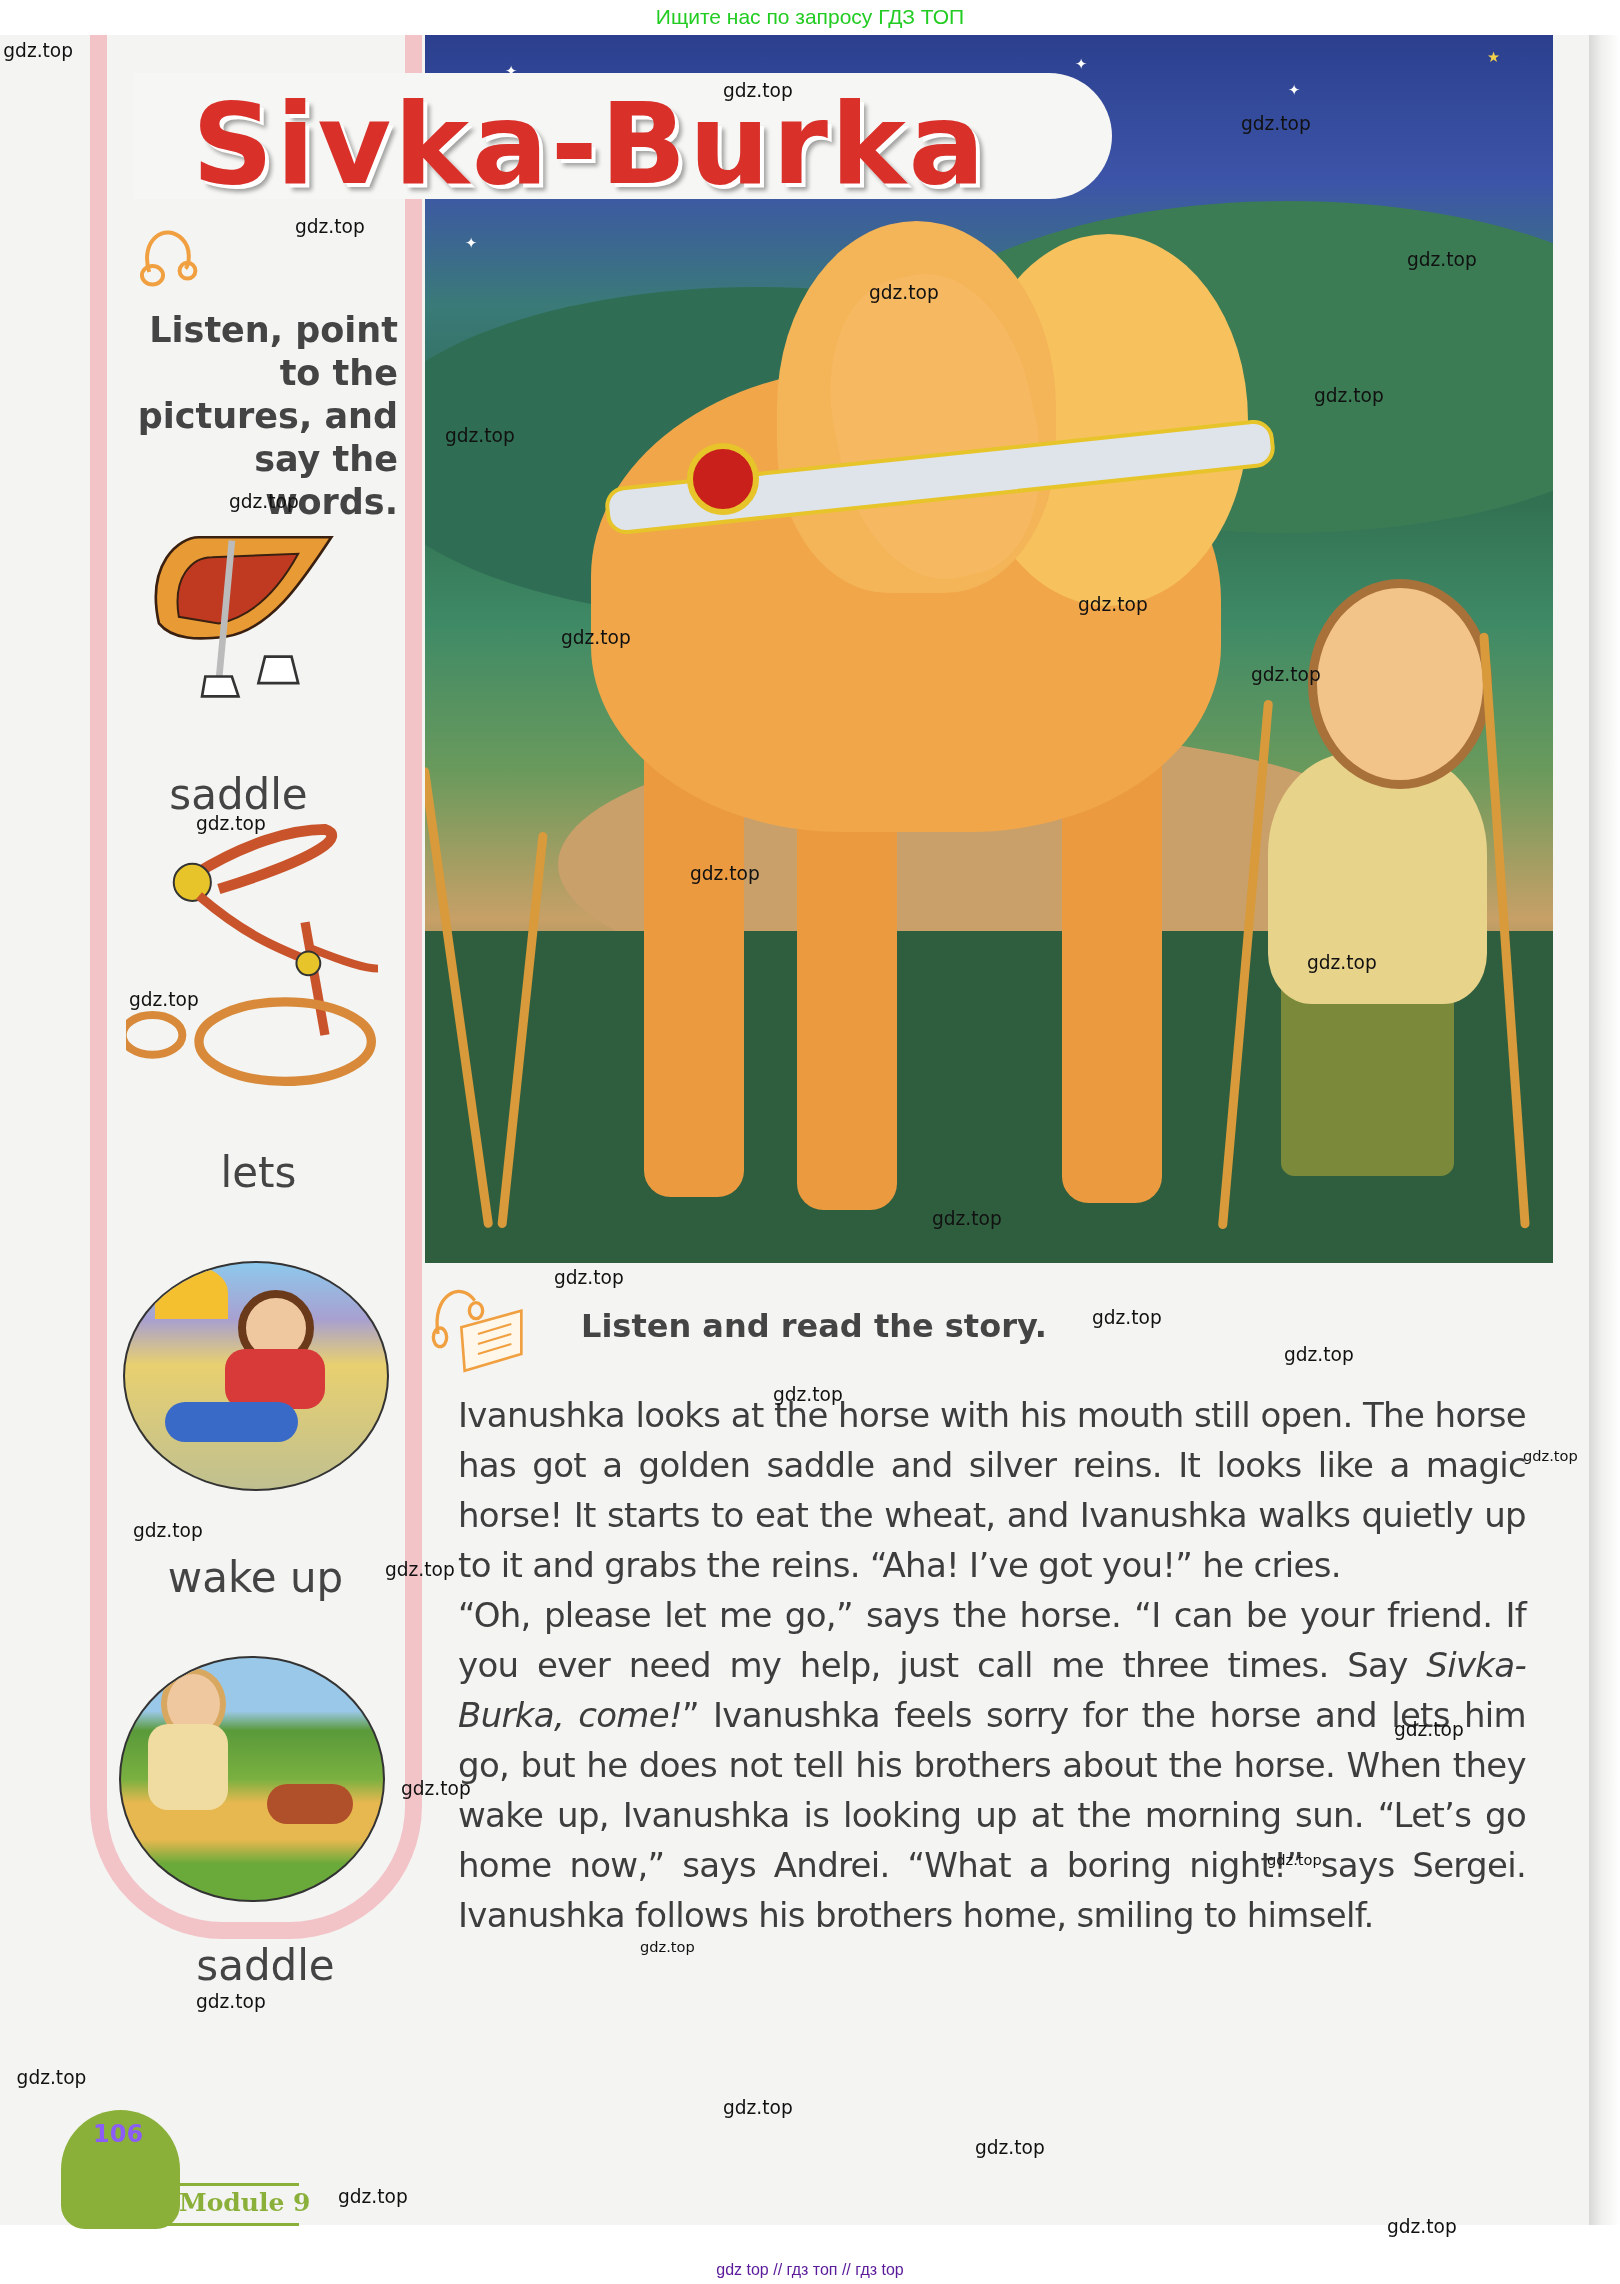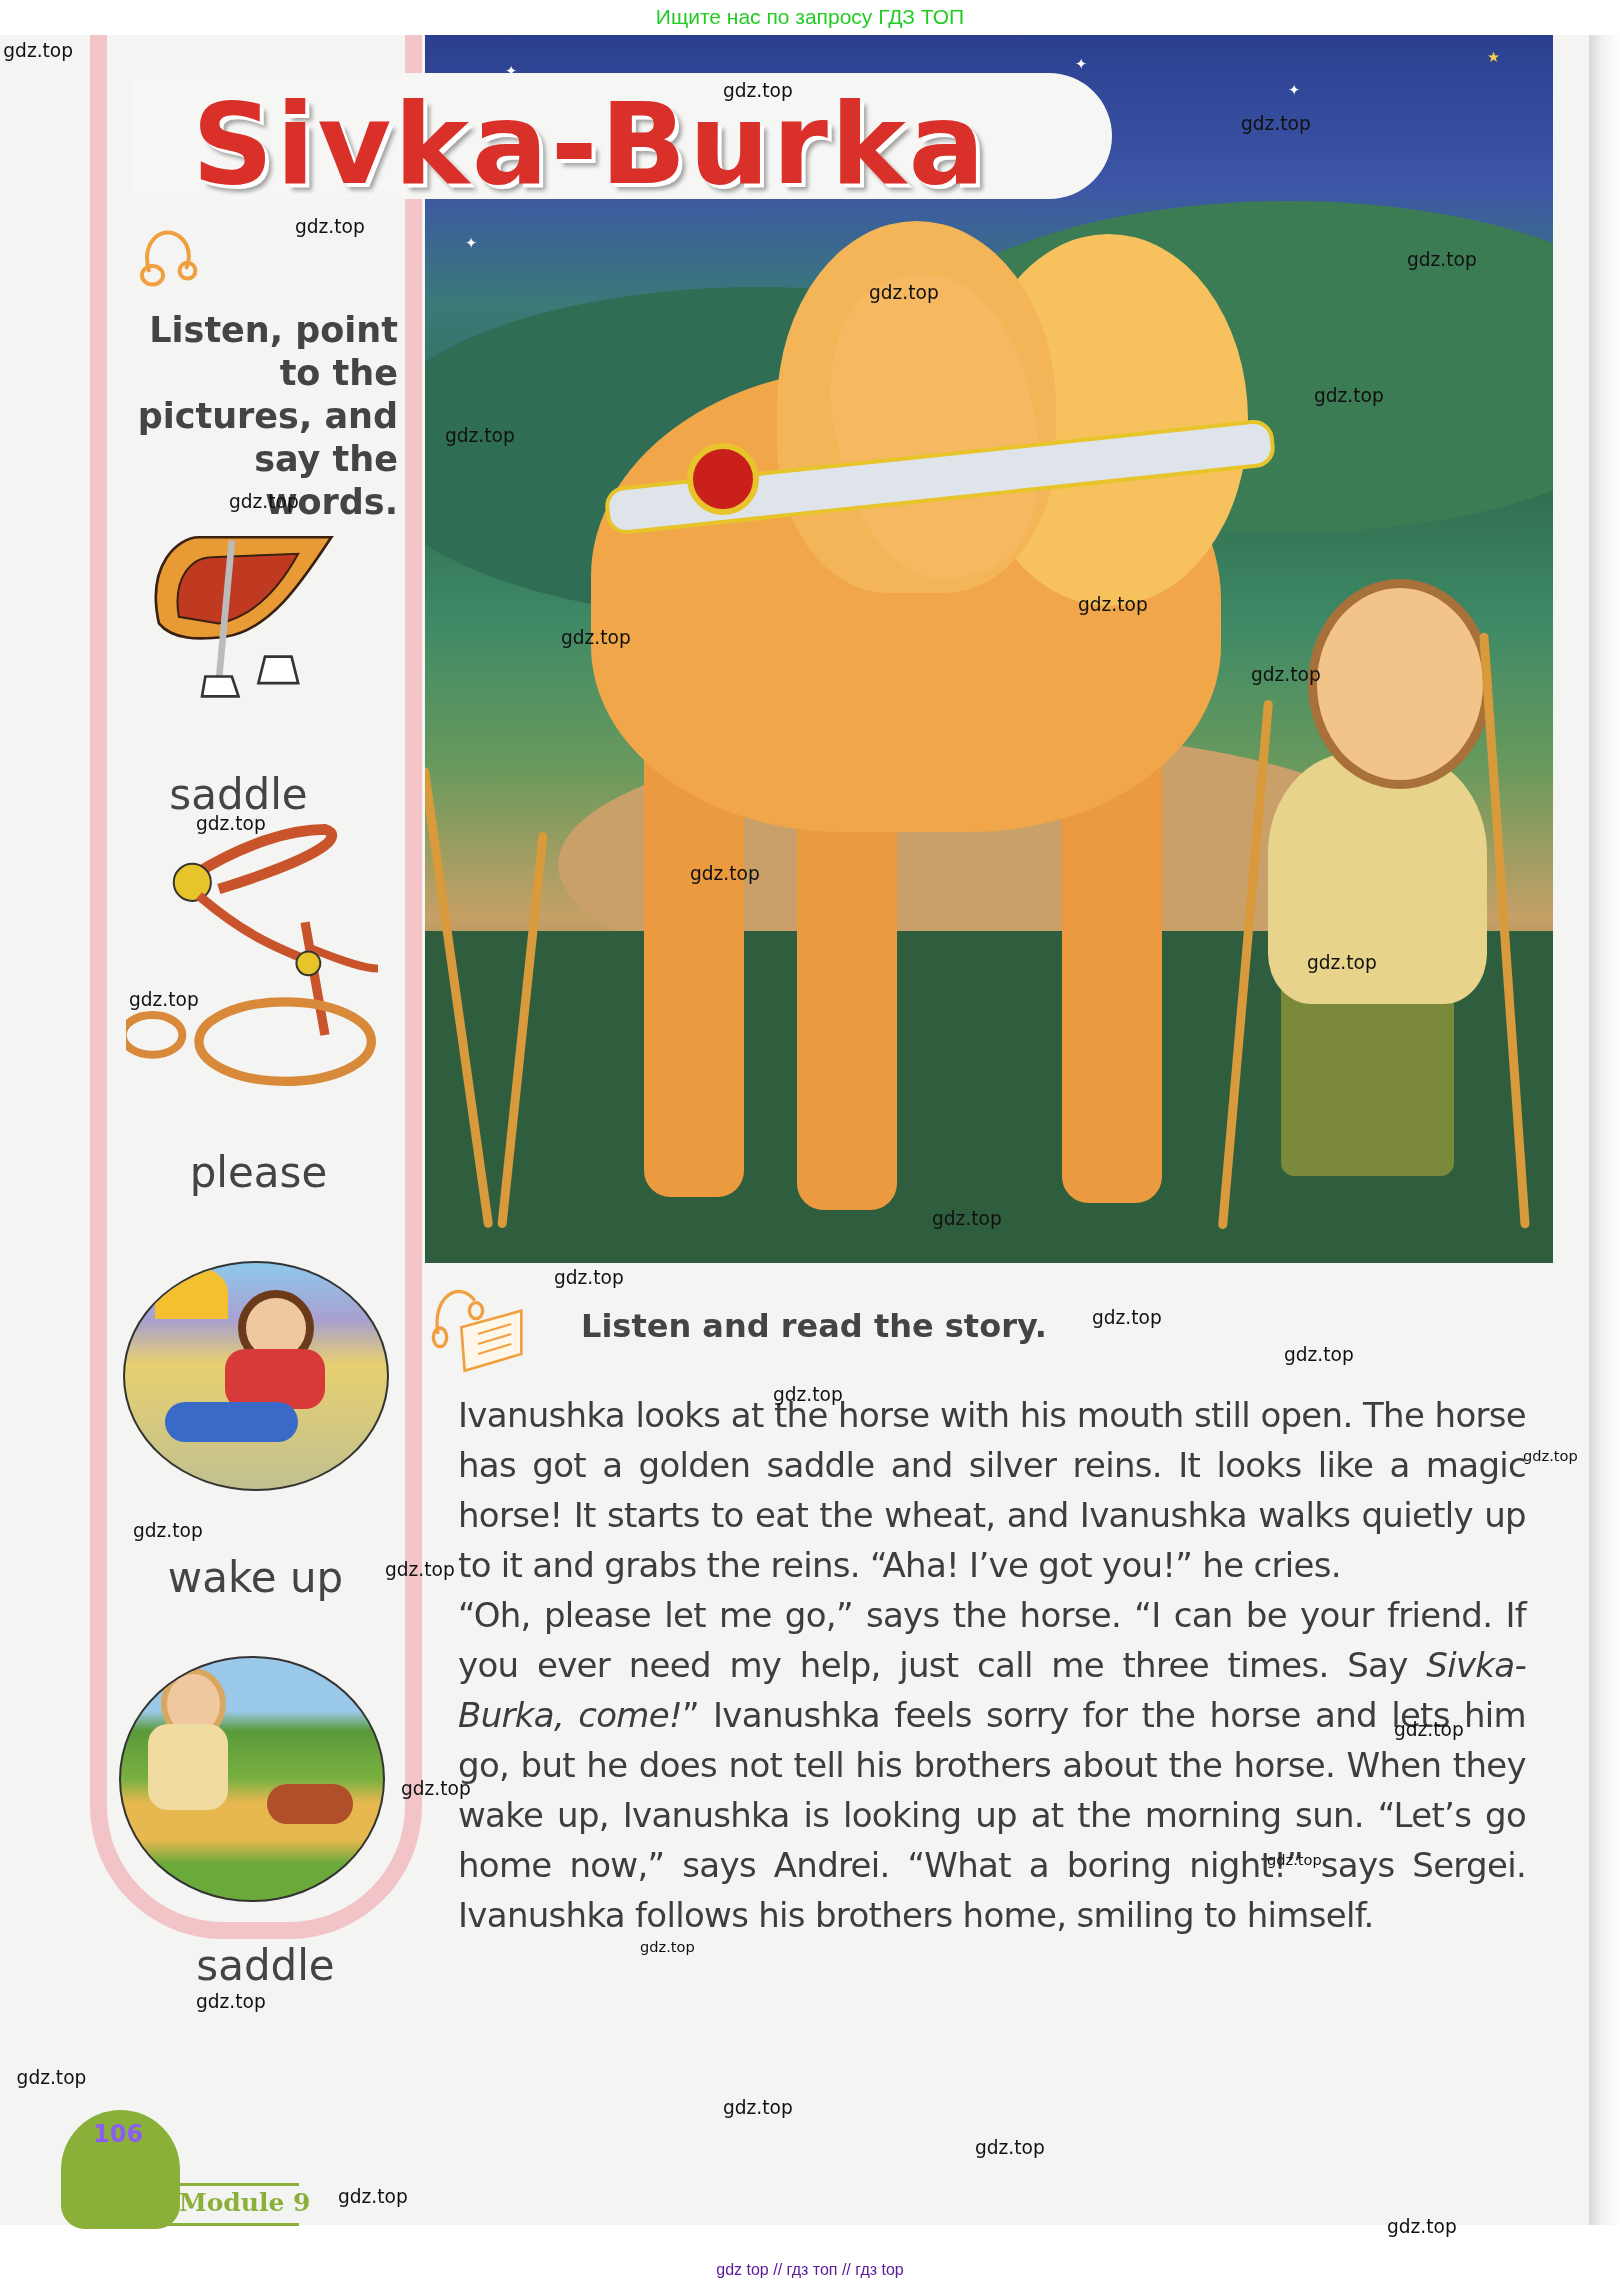--- a/index.html
+++ b/index.html
@@ -165,21 +165,21 @@
 <svg class="reins-pic" viewBox="0 0 380 440">
   <path d="M100 90 C180 40, 250 20, 300 20 C330 30, 300 60, 140 110" fill="none" stroke="#c9532a" stroke-width="16"></path>
   <circle cx="100" cy="100" r="28" fill="#e6c42a" stroke="#333" stroke-width="3"></circle>
   <path d="M110 120 C180 180, 230 200, 280 220" fill="none" stroke="#c9532a" stroke-width="14"></path>
   <path d="M280 200 C330 220, 360 230, 380 230" fill="none" stroke="#c9532a" stroke-width="12"></path>
   <path d="M270 160 L300 330" fill="none" stroke="#c9532a" stroke-width="14"></path>
   <ellipse cx="240" cy="340" rx="130" ry="60" fill="none" stroke="#d88a3a" stroke-width="14"></ellipse>
   <ellipse cx="40" cy="330" rx="45" ry="30" fill="none" stroke="#d88a3a" stroke-width="12"></ellipse>
   <circle cx="275" cy="222" r="18" fill="#e6c42a" stroke="#333" stroke-width="3"></circle>
 </svg>
-<div class="vocab-label" style="left:159px;top:1148px">please</div>
+<div class="vocab-label" style="left:159px;top:1148px">lets</div>
 
 <div class="circle-pic" style="left:123px;top:1261px;width:262px;height:226px;background:linear-gradient(180deg,#8ec8ec 0%,#a8a0d0 25%,#e8d070 45%,#c0c090 100%)">
   <div style="position:absolute;left:30px;top:3.3px;width:73px;height:53px;border-radius:50% 50% 0 0;background:#f5c030"></div>
   <div style="position:absolute;left:113px;top:26.5px;width:60px;height:60px;border-radius:50%;background:#f0c8a0;border:8px solid #6a3a1a"></div>
   <div style="position:absolute;left:100px;top:86px;width:100px;height:60px;border-radius:20px;background:#d83a3a"></div>
   <div style="position:absolute;left:40px;top:139px;width:133px;height:40px;border-radius:20px;background:#3a6ac8"></div>
 </div>
 <div class="vocab-label" style="left:156px;top:1553px">wake up</div>
 
 <div class="circle-pic" style="left:119px;top:1656px;width:262px;height:242px;background:linear-gradient(180deg,#9ac8e8 0%,#9ac8e8 22%,#5a9a3a 30%,#7ab040 50%,#e8b850 60%,#e8b850 75%,#6aaa3a 85%)">

